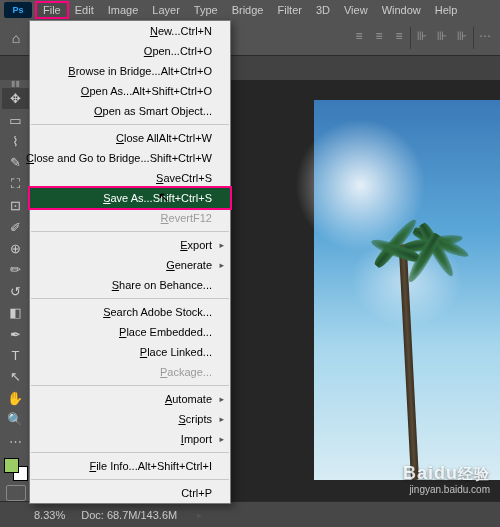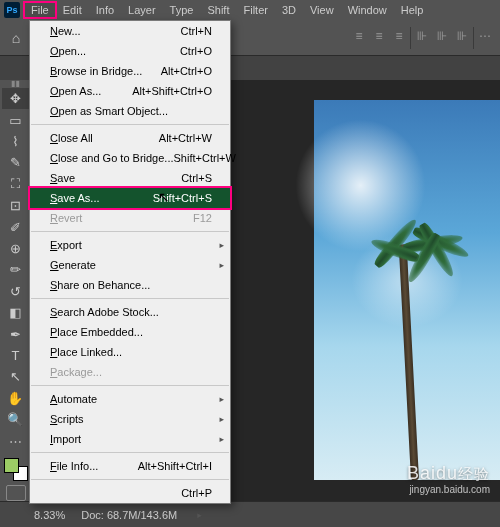--- a/index.html
+++ b/index.html
@@ -1,18 +1,18 @@
 <!DOCTYPE html>
 <html><head>
 <meta charset="utf-8">
 <style>
 * { margin:0; padding:0; box-sizing:border-box; font-family:"Segoe UI",Tahoma,sans-serif; }
 body { width:500px; height:527px; background:#535353; overflow:hidden; position:relative; }
 .menubar { height:20px; background:#535353; display:flex; align-items:center; padding-left:4px; font-size:11px; color:#ccc; }
-.ps-logo { width:16px; height:16px; background:#001e36; color:#31a8ff; font-size:9px; font-weight:bold; display:flex; align-items:center; justify-content:center; margin-right:4px; border-radius:2px; }
+.ps-logo { width:28px; height:16px; background:#001e36; color:#31a8ff; font-size:9px; font-weight:bold; display:flex; align-items:center; justify-content:center; margin-right:4px; border-radius:2px; }
 .menubar .mitem { padding:2px 7px; cursor:default; }
 .menubar .mitem.active { background:#4b4b4b; outline:2px solid #ff0080; outline-offset:-1px; }
 .optbar { height:36px; background:#535353; border-bottom:1px solid #2a2a2a; display:flex; align-items:center; padding:0 6px; gap:8px; font-size:11px; color:#ccc; }
 .home-icon { width:20px; height:20px; display:flex; align-items:center; justify-content:center; font-size:14px; }
 .vsep { width:1px; height:22px; background:#3a3a3a; }
 .opt-icon { width:16px; height:14px; border:1px solid #999; display:inline-block; }
 .cb { width:12px; height:12px; border:1px solid #999; background:#535353; }
 .spacer { flex:1; }
 .align-btns { display:flex; gap:2px; }
 .abtn { width:18px; height:18px; display:flex; align-items:center; justify-content:center; color:#999; font-size:12px; }
@@ -43,38 +43,38 @@
 .f6 { left:44%; transform:rotate(120deg); top:40%; width:55px; }
 .menu { position:absolute; top:20px; left:29px; width:202px; background:#efefef; border:1px solid #7a7a7a; box-shadow:3px 3px 8px rgba(0,0,0,0.4); font-size:11px; color:#000; z-index:10; }
 .mrow { display:flex; justify-content:space-between; align-items:center; padding:3px 18px 3px 20px; cursor:default; white-space:nowrap; line-height:14px; }
 .mrow.dis { color:#9a9a9a; }
 .mrow.hl { background:#14532d; color:#fff; outline:2px solid #ff0080; outline-offset:0; position:relative; z-index:2; }
 .msep { height:1px; background:#c8c8c8; margin:3px 1px; }
 .sub { font-size:9px; color:#555; margin-left:4px; }
 .cursor { position:absolute; top:189px; left:158px; z-index:20; color:#000; font-size:14px; pointer-events:none; }
 .statusbar { position:absolute; bottom:0; left:0; right:0; height:26px; background:#474747; border-top:1px solid #2a2a2a; display:flex; align-items:center; font-size:11px; color:#ccc; padding-left:34px; gap:16px; }
 .watermark { position:absolute; right:10px; bottom:32px; text-align:right; color:rgba(255,255,255,0.85); z-index:5; }
-.wm-logo { font-size:18px; font-weight:normal; letter-spacing:1px; text-shadow:0 1px 3px rgba(0,0,0,0.5);margin-top:28px; }
+.wm-logo { font-size:18px; font-weight:bold; letter-spacing:1px; text-shadow:0 1px 3px rgba(0,0,0,0.5);margin-top:28px; }
 .wm-logo .zh { font-size:15px; }
 .wm-url { font-size:10px; color:rgba(255,255,255,0.7); }
 .u { text-decoration:underline; }
 .ra::after { content:"▸"; font-size:9px; color:#555; position:absolute; right:6px; }
-.mrow { position:relative; }
+.mrow { position:relative;justify-content:flex-end; }
 </style>
 </head>
 <body>
 
 <div class="menubar">
   <div class="ps-logo">Ps</div>
   <div class="mitem active">File</div>
   <div class="mitem">Edit</div>
-  <div class="mitem">Info</div>
+  <div class="mitem">Image</div>
   <div class="mitem">Layer</div>
   <div class="mitem">Type</div>
-  <div class="mitem">Shift</div>
+  <div class="mitem">Bridge</div>
   <div class="mitem">Filter</div>
   <div class="mitem">3D</div>
   <div class="mitem">View</div>
   <div class="mitem">Window</div>
   <div class="mitem">Help</div>
 </div>
 
 <div class="optbar">
   <div class="home-icon">⌂</div>
   <div class="vsep"></div>

